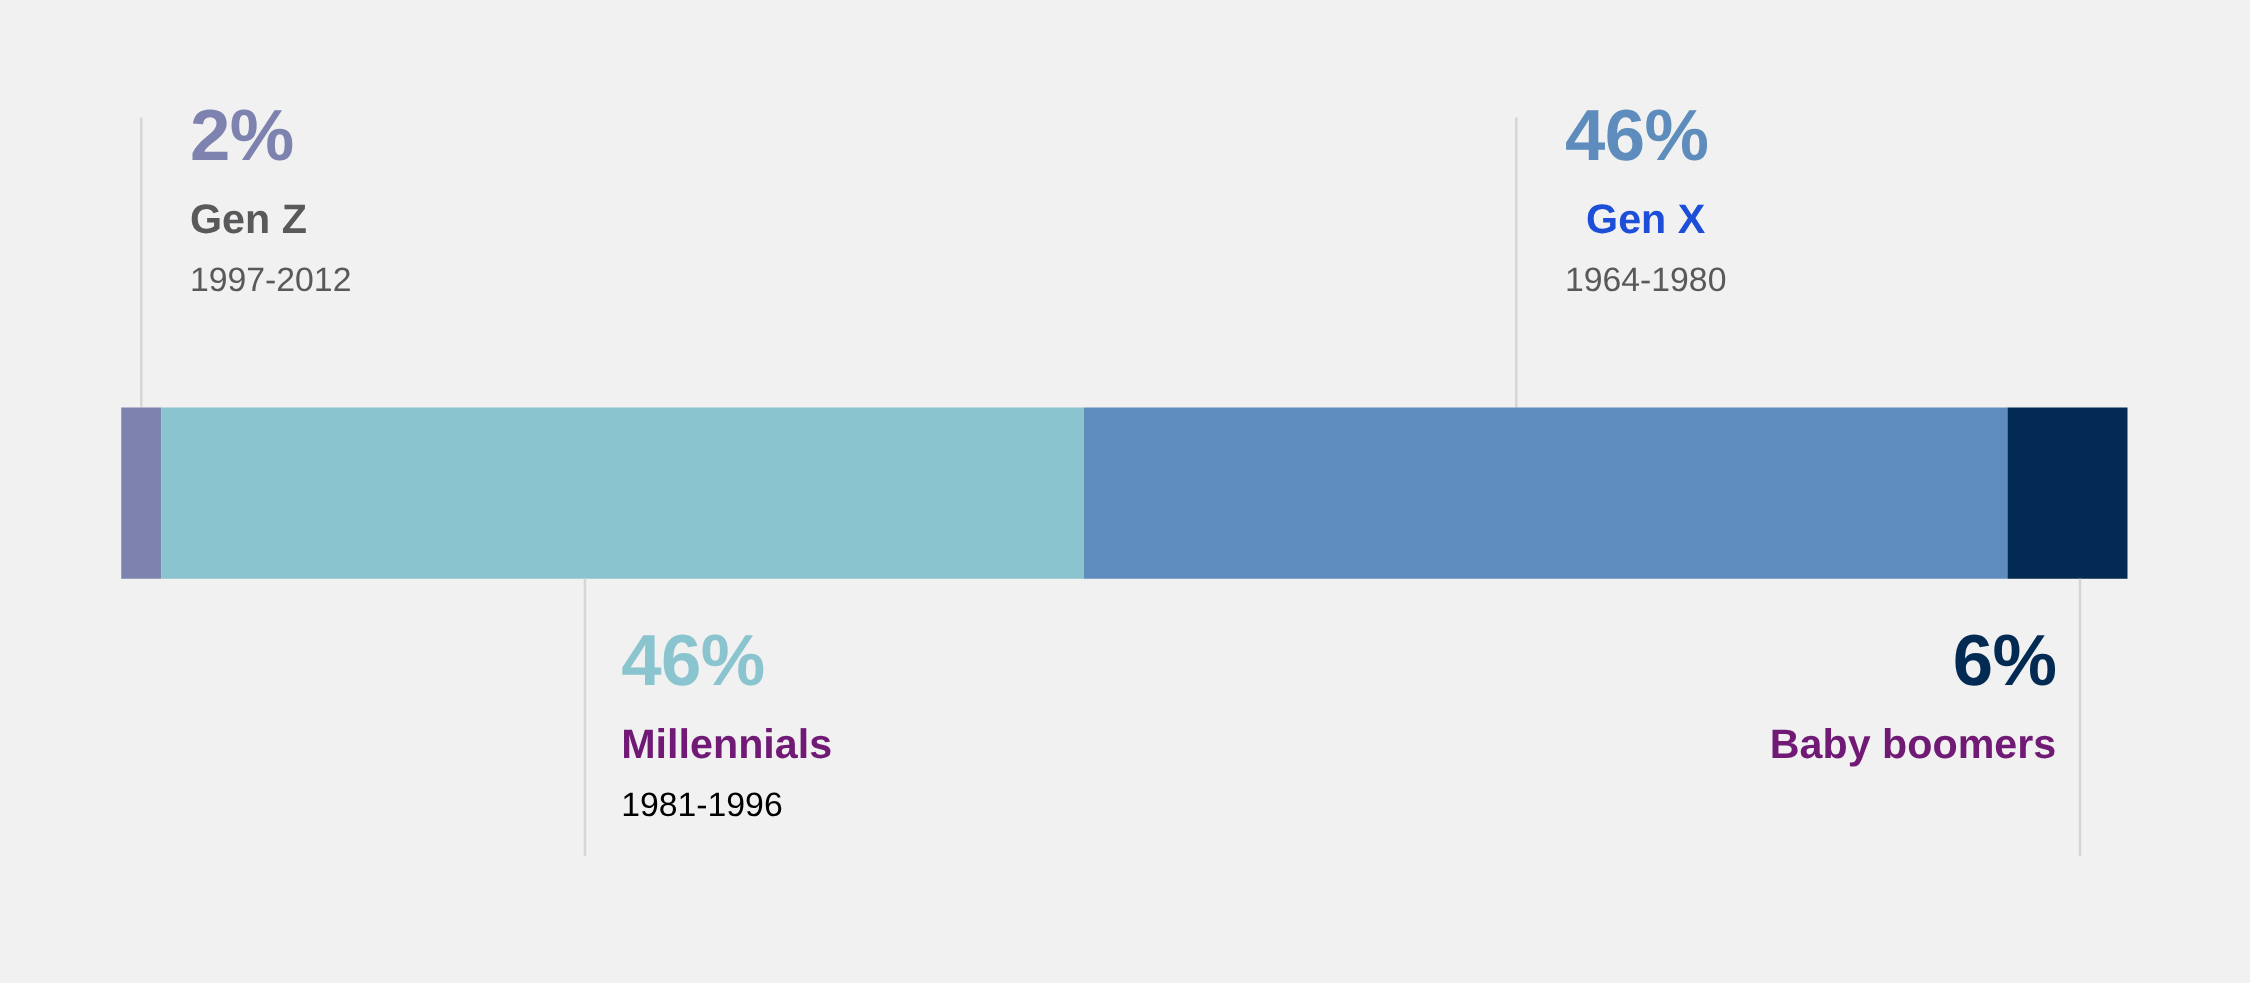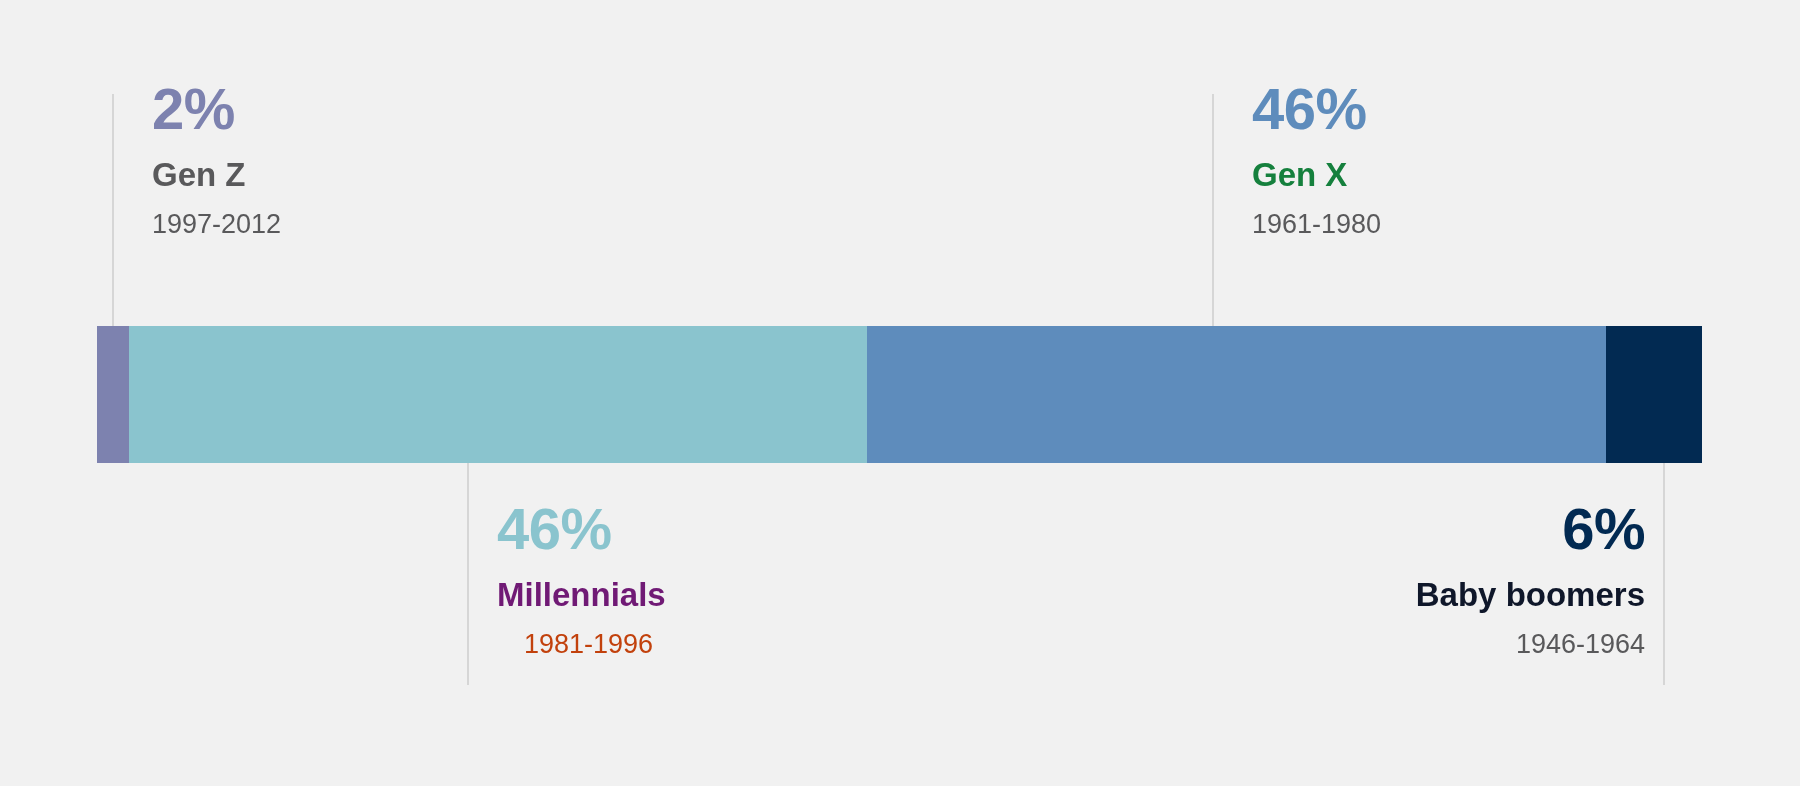--- a/index.html
+++ b/index.html
@@ -93,42 +93,41 @@
 <div id="chart-root" style="background: rgb(241, 241, 241);">
 
   <div class="callout" id="callout-genz">
     <span class="pct" style="color: rgb(125, 130, 175);">2%</span>
     <span class="grp" style="color: rgb(89, 89, 91);">Gen Z</span>
     <span class="yrs" style="color: rgb(89, 89, 91);">1997-2012</span>
   </div>
 
   <div class="callout" id="callout-genx">
     <span class="pct" style="color: rgb(94, 140, 188);">46%</span>
-    <span class="grp" style="color: #15803d;">Gen X</span>
-    <span class="yrs" style="color: rgb(89, 89, 91);">1961-1980</span>
+    <span class="grp" style="color: #1d4ed8; text-align: center;">Gen X</span>
+    <span class="yrs" style="color: rgb(89, 89, 91);">1964-1980</span>
   </div>
 
   <div class="leader" id="leader-genz" style="background: rgb(214, 214, 214);"></div>
   <div class="leader" id="leader-genx" style="background: rgb(214, 214, 214);"></div>
 
   <div class="bar-track">
     <div class="bar-segment" title="Gen Z 2%" style="background: rgb(125, 130, 175); width: 2%;"></div>
     <div class="bar-segment" title="Millennials 46%" style="background: rgb(138, 196, 206); width: 46%;"></div>
     <div class="bar-segment" title="Gen X 46%" style="background: rgb(94, 140, 188); width: 46%;"></div>
     <div class="bar-segment" title="Baby boomers 6%" style="background: rgb(2, 42, 82); width: 6%;"></div>
   </div>
 
   <div class="leader" id="leader-millennials" style="background: rgb(214, 214, 214);"></div>
   <div class="leader" id="leader-boomers" style="background: rgb(214, 214, 214);"></div>
 
   <div class="callout" id="callout-millennials">
     <span class="pct" style="color: rgb(138, 196, 206);">46%</span>
     <span class="grp" style="color: #701a75;">Millennials</span>
-    <span class="yrs" style="color: #c2410c; margin-left: 27px;">1981-1996</span>
+    <span class="yrs" style="color: #000000;">1981-1996</span>
   </div>
 
   <div class="callout align-right" id="callout-boomers">
     <span class="pct" style="color: rgb(2, 42, 82);">6%</span>
-    <span class="grp" style="color: #0f172a;">Baby boomers</span>
-    <span class="yrs" style="color: rgb(89, 89, 91);">1946-1964</span>
+    <span class="grp" style="color: #701a75;">Baby boomers</span>
   </div>
 
 </div>
 
 </body></html>

